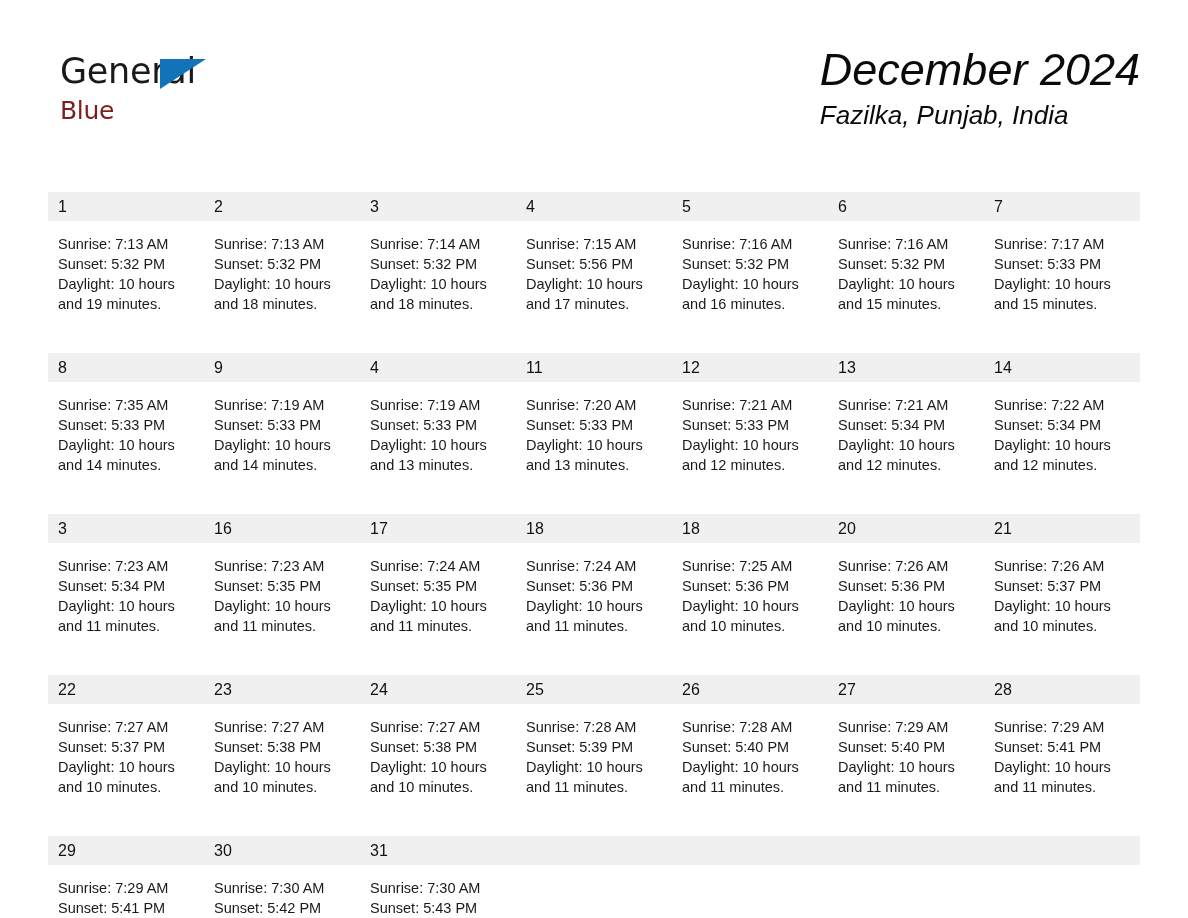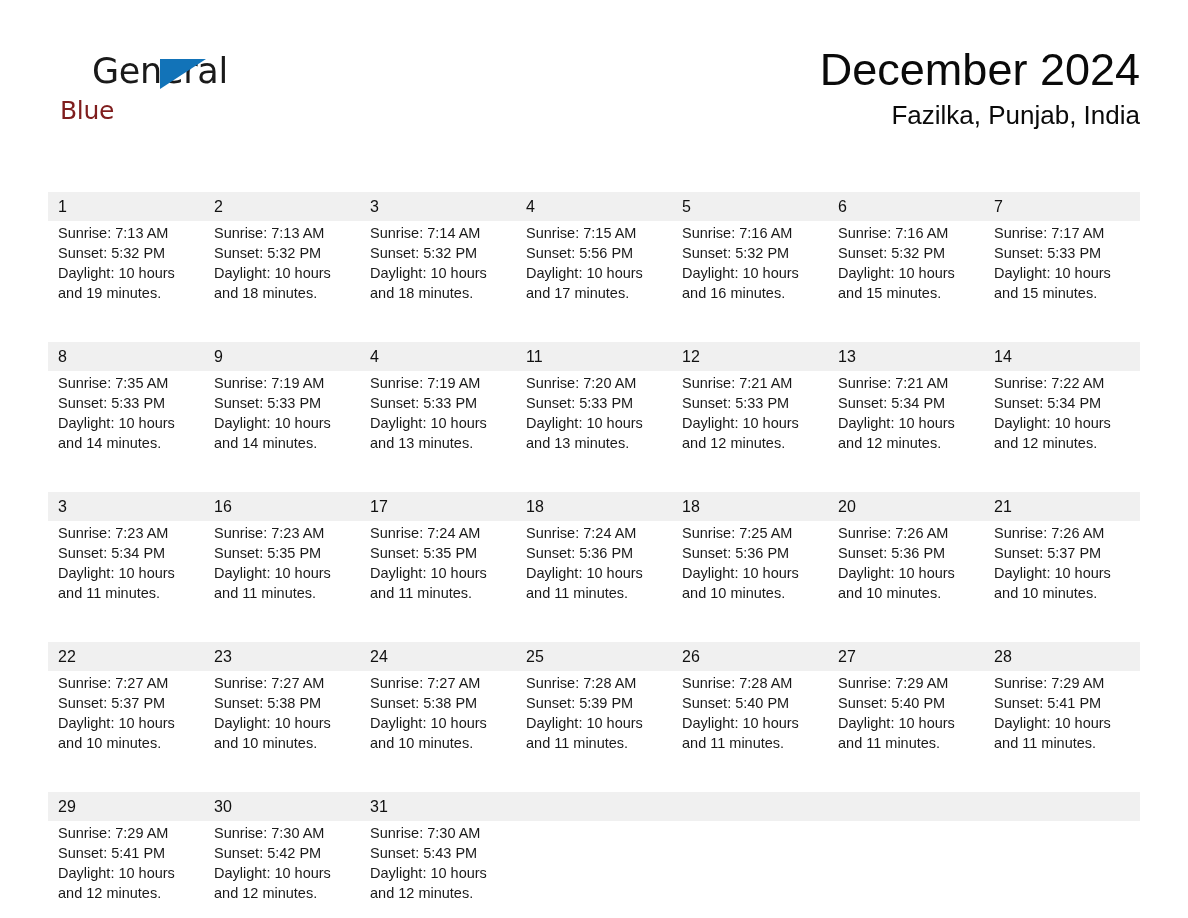--- a/index.html
+++ b/index.html
@@ -38,21 +38,20 @@
   }
   .brand-row1 {
     position: relative;
     display: block;
     font-size: 35px;
     line-height: 38px;
     letter-spacing: -0.3px;
     color: #1a1a1a;
     font-family: "DejaVu Sans", sans-serif;
     font-weight: 400;
-    margin-left: 32px;
   }
   .brand-tri {
     position: absolute;
     left: 100px;
     top: 7px;
     width: 0;
     height: 0;
     border-left: 46px solid #1273b8;
     border-bottom: 30px solid transparent;
   }
@@ -63,21 +62,21 @@
     line-height: 38px;
     letter-spacing: -0.3px;
     color: #7f1d1d;
     font-family: "DejaVu Sans", sans-serif;
     font-weight: 400;
   }
   .title-block {
     position: absolute;
     right: 0;
     top: 0;
-    text-align: right;
+    font-style: italic;
   }
   .month-title {
     font-size: 45px;
     line-height: 56px;
     font-weight: 400;
     color: #0a0a0a;
     letter-spacing: 0px;
     white-space: nowrap;
   }
   .location-title {
@@ -117,21 +116,21 @@
     border-top: 3px solid #2d76b;
     padding: 5px 0 4px 10px;
     font-size: 16px;
     line-height: 19px;
     color: #111111;
     vertical-align: top;
     height: 20px;
   }
   .inforow td {
     background: #ffffff;
-    padding: 2px 10px 14px 10px;
+    padding: 13px 10px 14px 10px;
     font-size: 14.5px;
     line-height: 20px;
     color: #1a1a1a;
     vertical-align: top;
     height: 92px;
   }
   .infotext {
     display: block;
     white-space: pre-line;
   }

